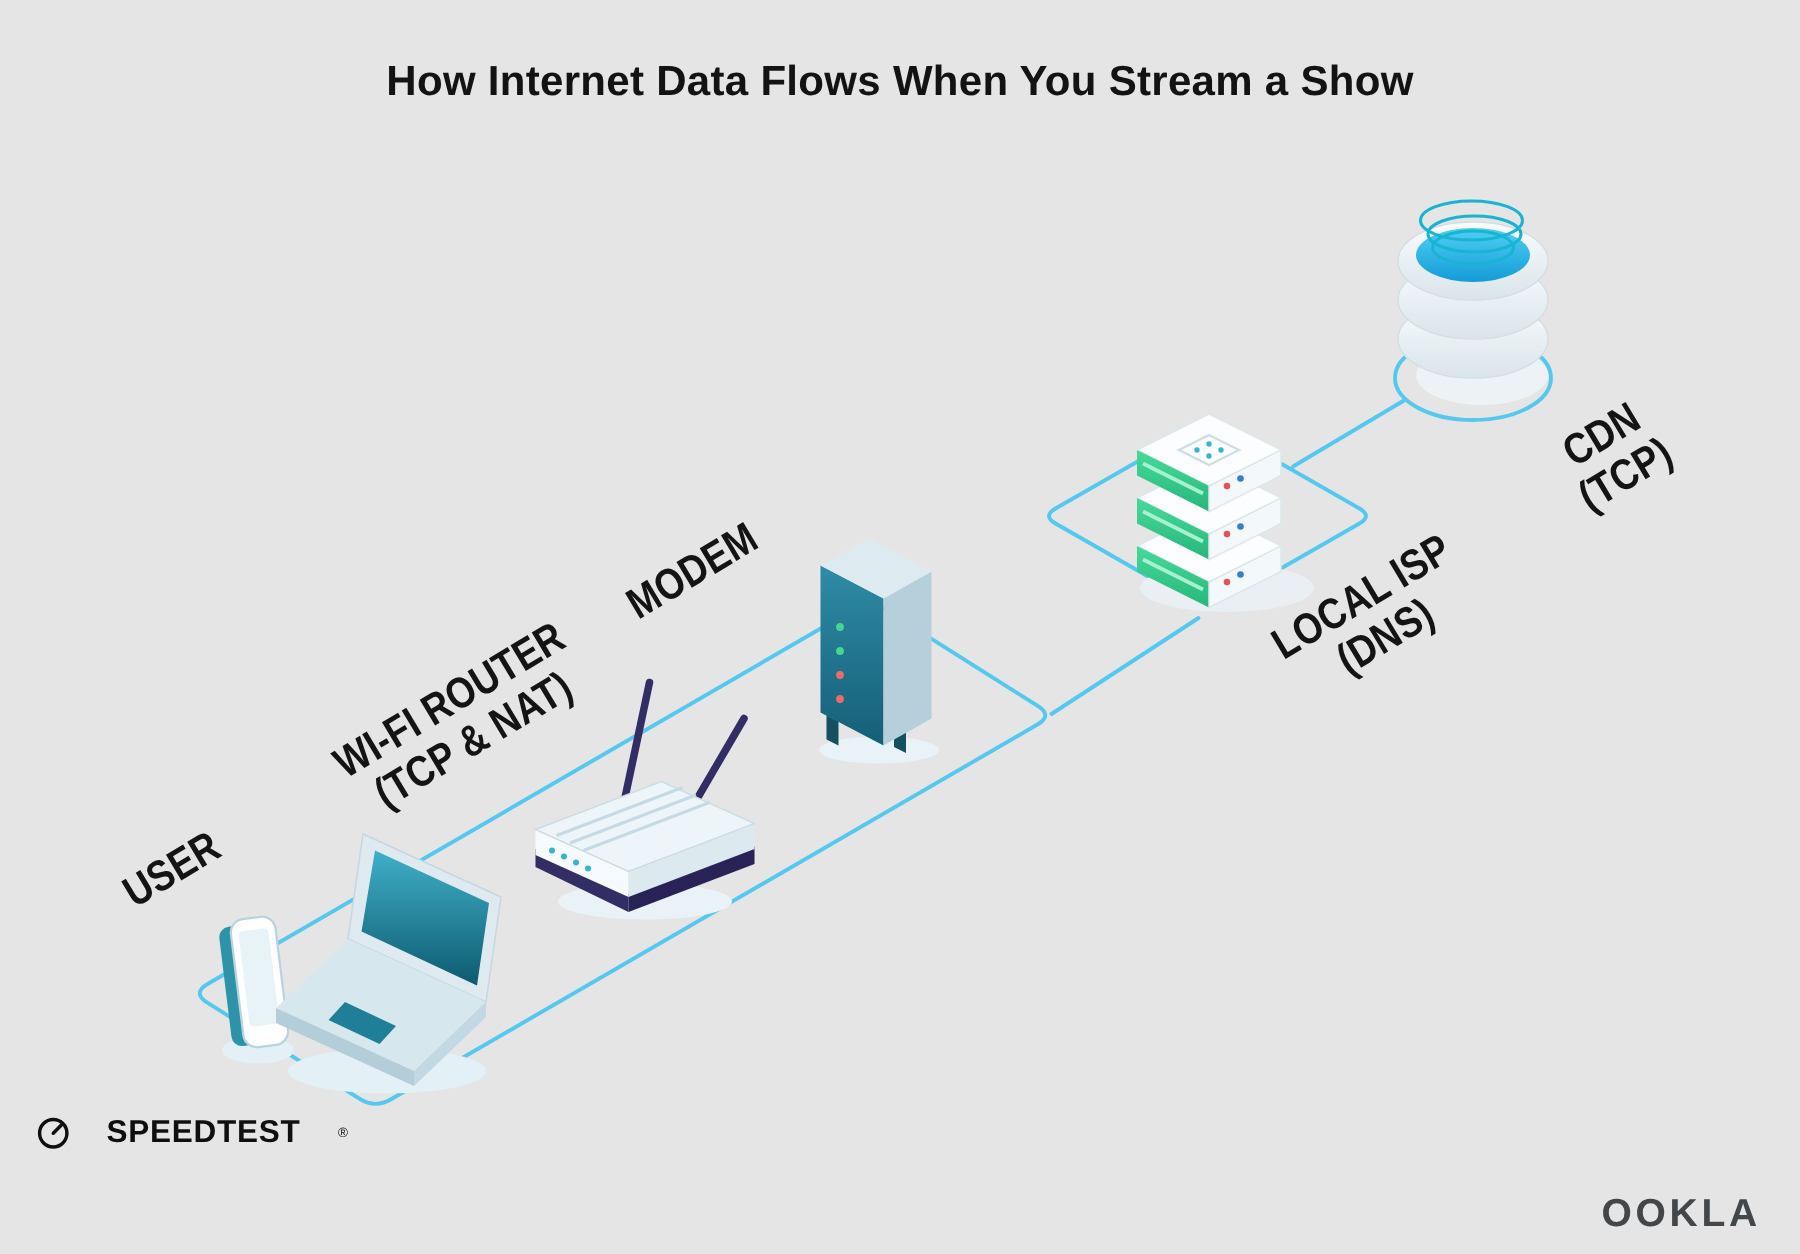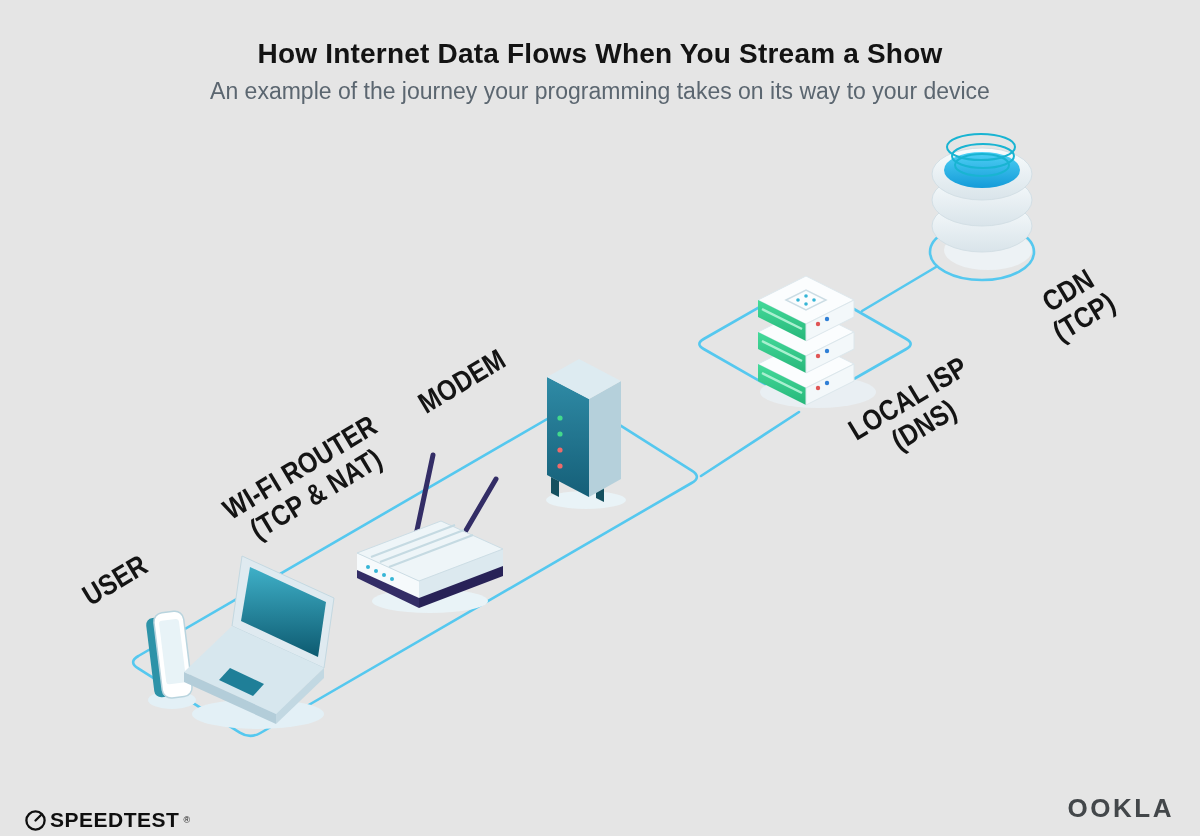--- a/index.html
+++ b/index.html
@@ -23,36 +23,35 @@
     transform:rotate(-31deg) scaleX(0.85); transform-origin:50% 50%;
     letter-spacing:0.2px; white-space:nowrap;
   }
   .label-user  { left:50px;  top:565px; width:130px; }
   .label-wifi  { left:188px; top:450px; width:240px; }
   .label-modem { left:392px; top:366px; width:140px; }
   .label-isp   { left:821px; top:381px; width:190px; }
   .label-cdn   { left:1006px;top:273px; width:140px; }
 
   .footer-left {
-    position:absolute; left:24px; top:808px; display:flex; align-items:center; gap:3px;justify-content:space-between;
+    position:absolute; left:24px; top:743px; display:flex; align-items:center; gap:24px;justify-content:space-between;
   }
   .speedtest-text { font-size:21px; font-weight:700; letter-spacing:0.5px; color:#0f0f0f; }
   .tm { font-size:9px; color:#0f0f0f; vertical-align:super; margin-left:1px; }
   .footer-right {
     position:absolute; right:26px; top:793px;
     font-size:26px; font-weight:700; letter-spacing:2.5px; color:#43474a;
   }
 </style>
 </head>
 <body>
 
 <div class="canvas">
 
   <div class="title">How Internet Data Flows When You Stream a Show</div>
-  <div class="subtitle">An example of the journey your programming takes on its way to your device</div>
 
   <svg class="diagram-svg" width="1200" height="836" viewBox="0 0 1200 836">
     <defs>
       <linearGradient id="gScreen" x1="0" y1="0" x2="0" y2="1">
         <stop offset="0" stop-color="#3fb0c8"></stop>
           <stop offset="1" stop-color="#0d5a70"></stop>
       </linearGradient>
       <linearGradient id="gModem" x1="0" y1="0" x2="0" y2="1">
         <stop offset="0" stop-color="#2f8ba6"></stop>
           <stop offset="1" stop-color="#155f78"></stop>

